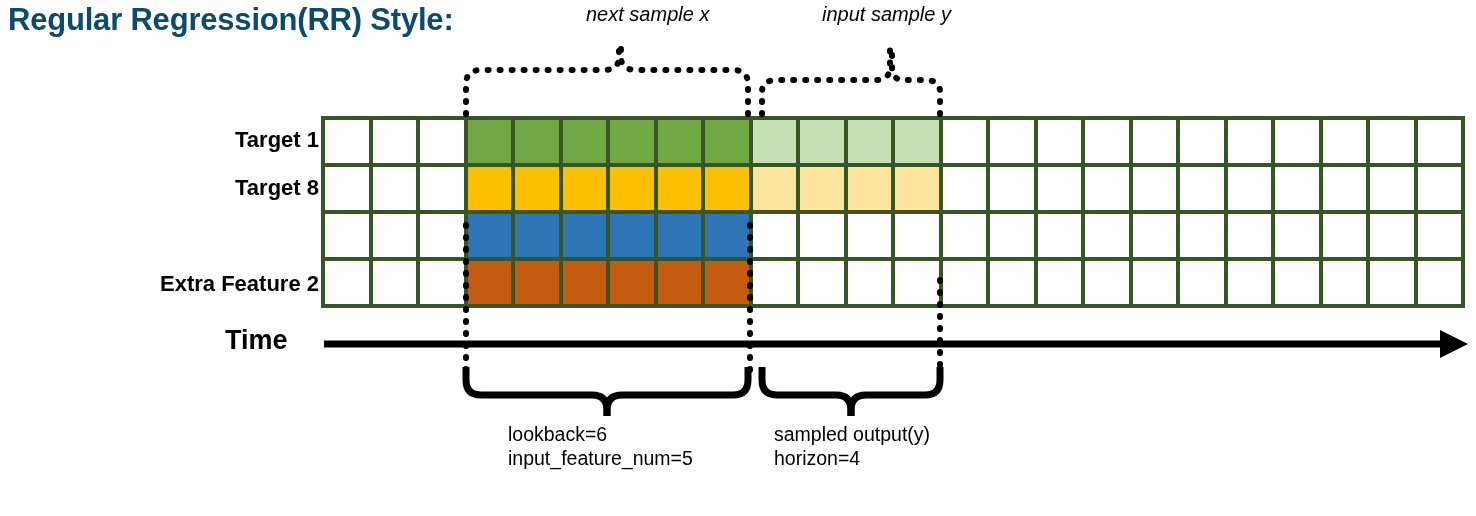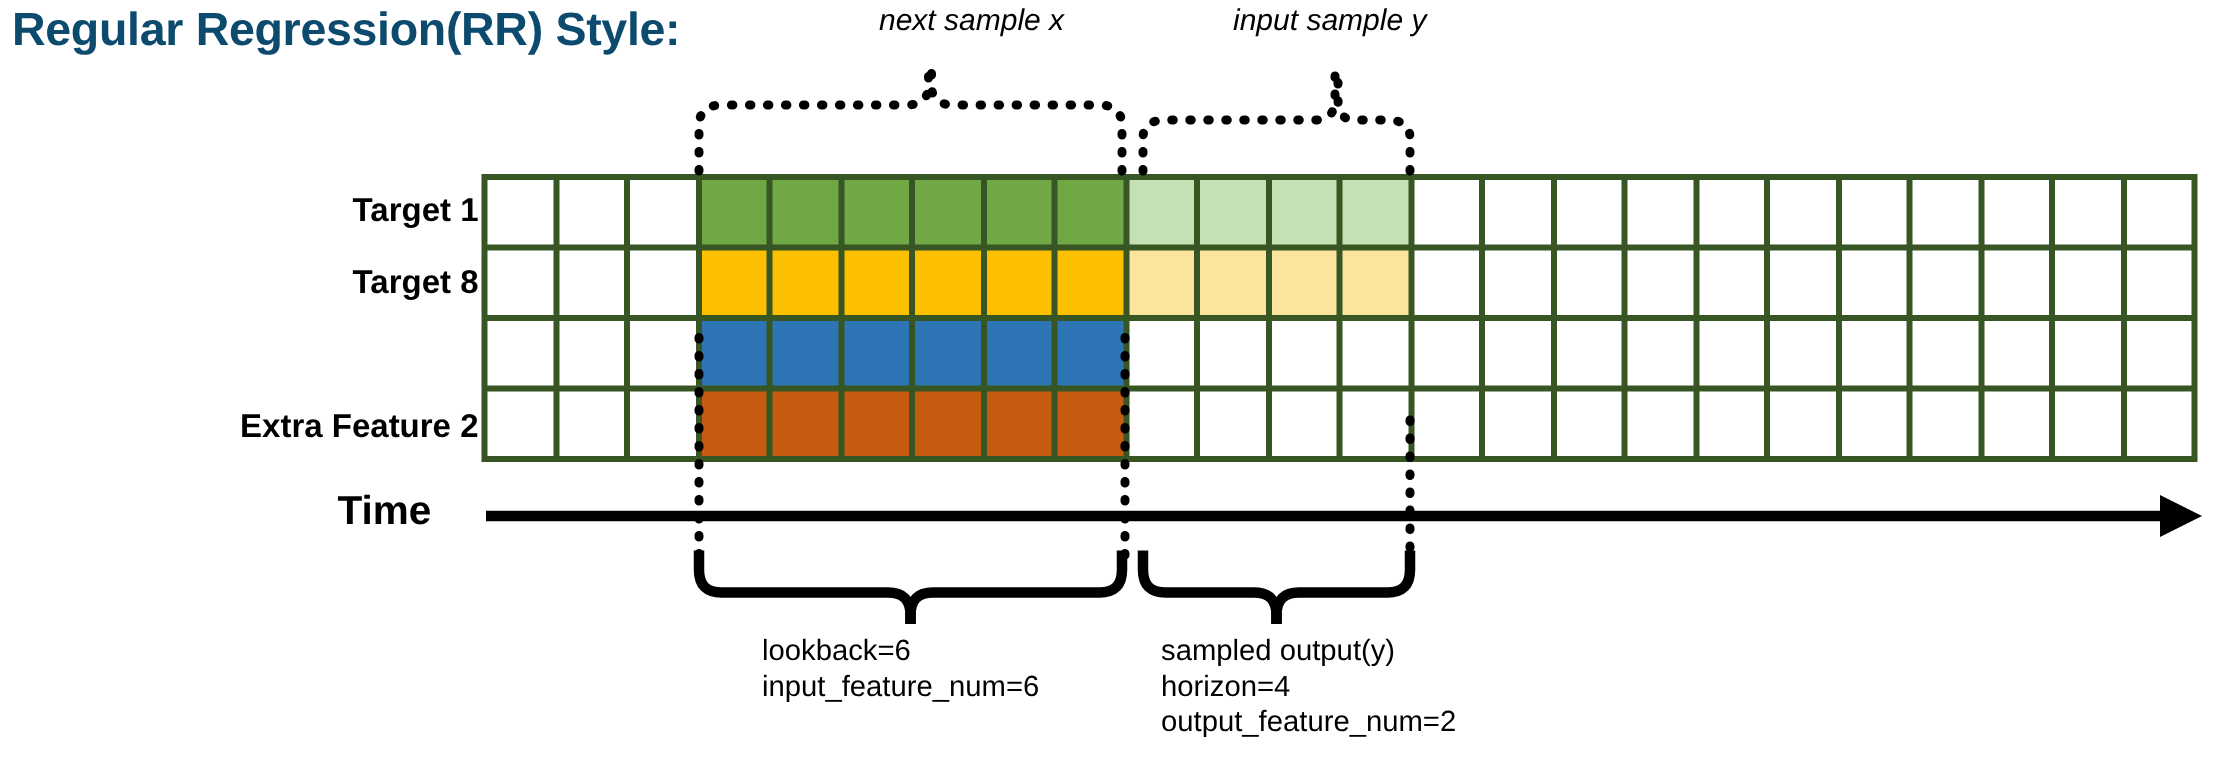--- a/index.html
+++ b/index.html
@@ -184,26 +184,25 @@
         <div class="cell" style="background: rgb(255, 255, 255);"></div>
         <div class="cell" style="background: rgb(255, 255, 255);"></div>
         <div class="cell" style="background: rgb(255, 255, 255);"></div>
       </div>
   </div>
 
   <div class="time-label">Time</div>
 
   <div class="annot" id="annot-input">
     <div>lookback=6</div>
-    <div>input_feature_num=6</div>
+    <div>input_feature_num=5</div>
   </div>
   <div class="annot" id="annot-output">
     <div>sampled output(y)</div>
     <div>horizon=4</div>
-    <div>output_feature_num=2</div>
   </div>
 
   <svg class="overlay" viewBox="0 0 1476 516">
 
     <g fill="none" stroke="#000" stroke-width="6" stroke-linecap="round" stroke-dasharray="1 11">
       <path d="M 466 114 L 466 84 Q 466 70 481 70 L 604 70 Q 619 70 619 57 L 619 45"></path>
       <path d="M 748 114 L 748 84 Q 748 70 733 70 L 636 70 Q 621 70 621 57 L 621 45"></path>
     </g>
 
     <g fill="none" stroke="#000" stroke-width="6" stroke-linecap="round" stroke-dasharray="1 11">

